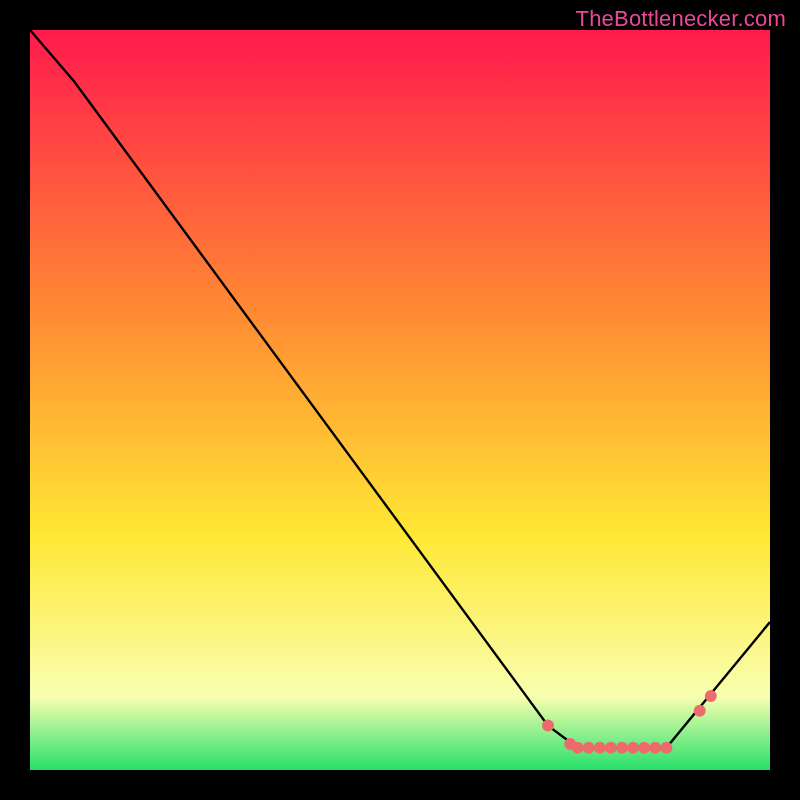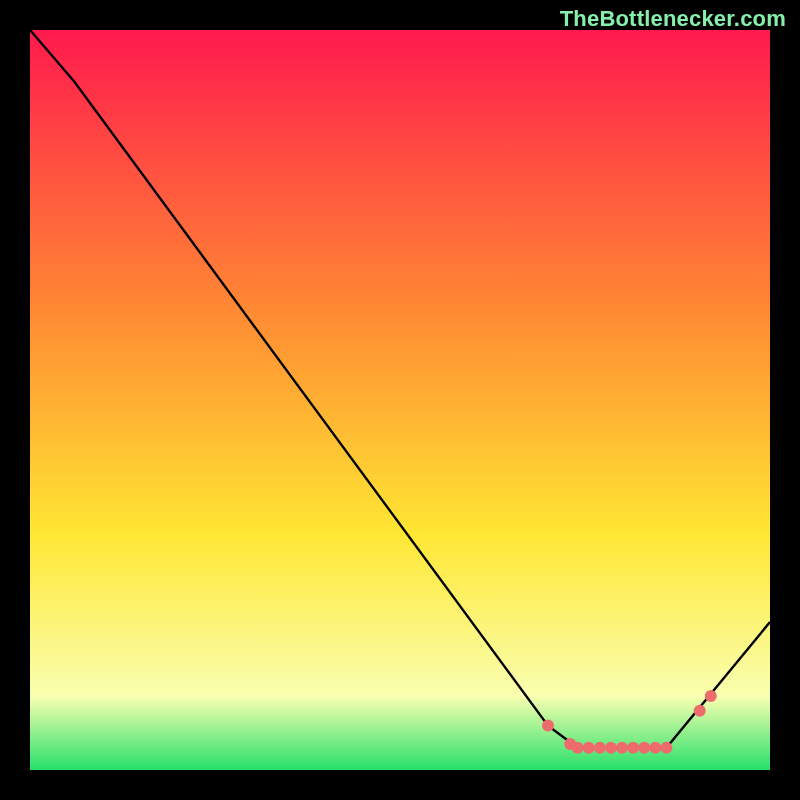--- a/index.html
+++ b/index.html
@@ -14,23 +14,23 @@
   .frame {
     position: relative;
     width: 800px;
     height: 800px;
     background: #000;
   }
   .attribution {
     position: absolute;
     top: 6px;
     right: 14px;
-    color: #86efac;
+    color: #ec4899;
     font-size: 22px;
-    font-weight: 700;
+    font-weight: 400;
     letter-spacing: 0.2px;
     user-select: none;
   }
   .plot-wrap {
     position: absolute;
     left: 30px;
     top: 30px;
     width: 740px;
     height: 740px;
   }

